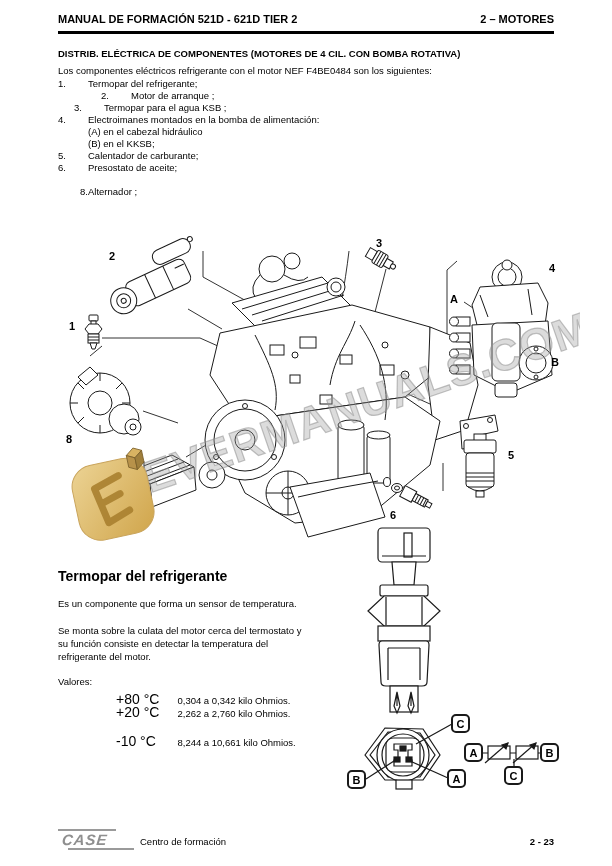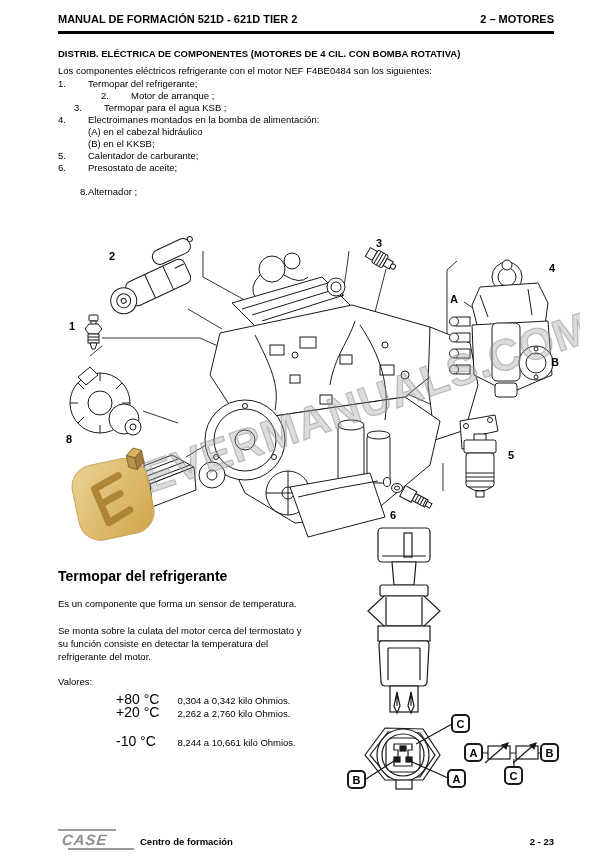--- a/index.html
+++ b/index.html
@@ -9,21 +9,21 @@
   .hdr{font-size:11px;font-weight:bold;white-space:nowrap;}
   .rule{position:absolute;left:58px;width:496px;height:3px;background:#000;}
   .sect{font-size:9.5px;font-weight:bold;white-space:nowrap;}
   .body-t{font-size:9.5px;white-space:nowrap;}
   .list-row{position:absolute;left:58px;font-size:9.5px;white-space:nowrap;}
   .list-num{display:inline-block;width:30px;}
   .sub-line{position:absolute;left:88px;font-size:9.5px;white-space:nowrap;}
   .tc-head{font-size:14px;font-weight:bold;white-space:nowrap;}
   .val-temp{display:inline-block;width:57px;font-size:14px;}
   .val-range{font-size:9.5px;}
-  .footer-text{font-size:9.5px;font-weight:bold;white-space:nowrap;}
+  .footer-text{font-size:9.5px;font-weight:normal;white-space:nowrap;}
   .page-num{font-size:9.5px;font-weight:bold;}
   .case-wrap{position:absolute;left:58px;top:829px;width:76px;height:22px;}
   .case-text{position:absolute;left:4px;top:2px;font-size:15px;font-weight:bold;font-style:italic;
              color:#8f8f8f;letter-spacing:1px;transform:skewX(-6deg);}
   .case-line-top{position:absolute;left:0;top:0;width:58px;height:2px;background:#9a9a9a;}
   .case-line-bot{position:absolute;left:10px;top:19px;width:66px;height:2px;background:#9a9a9a;}
   svg text{font-family:"Liberation Sans",sans-serif;}
   .co{font-size:11px;font-weight:bold;}
 </style>
 </head>

